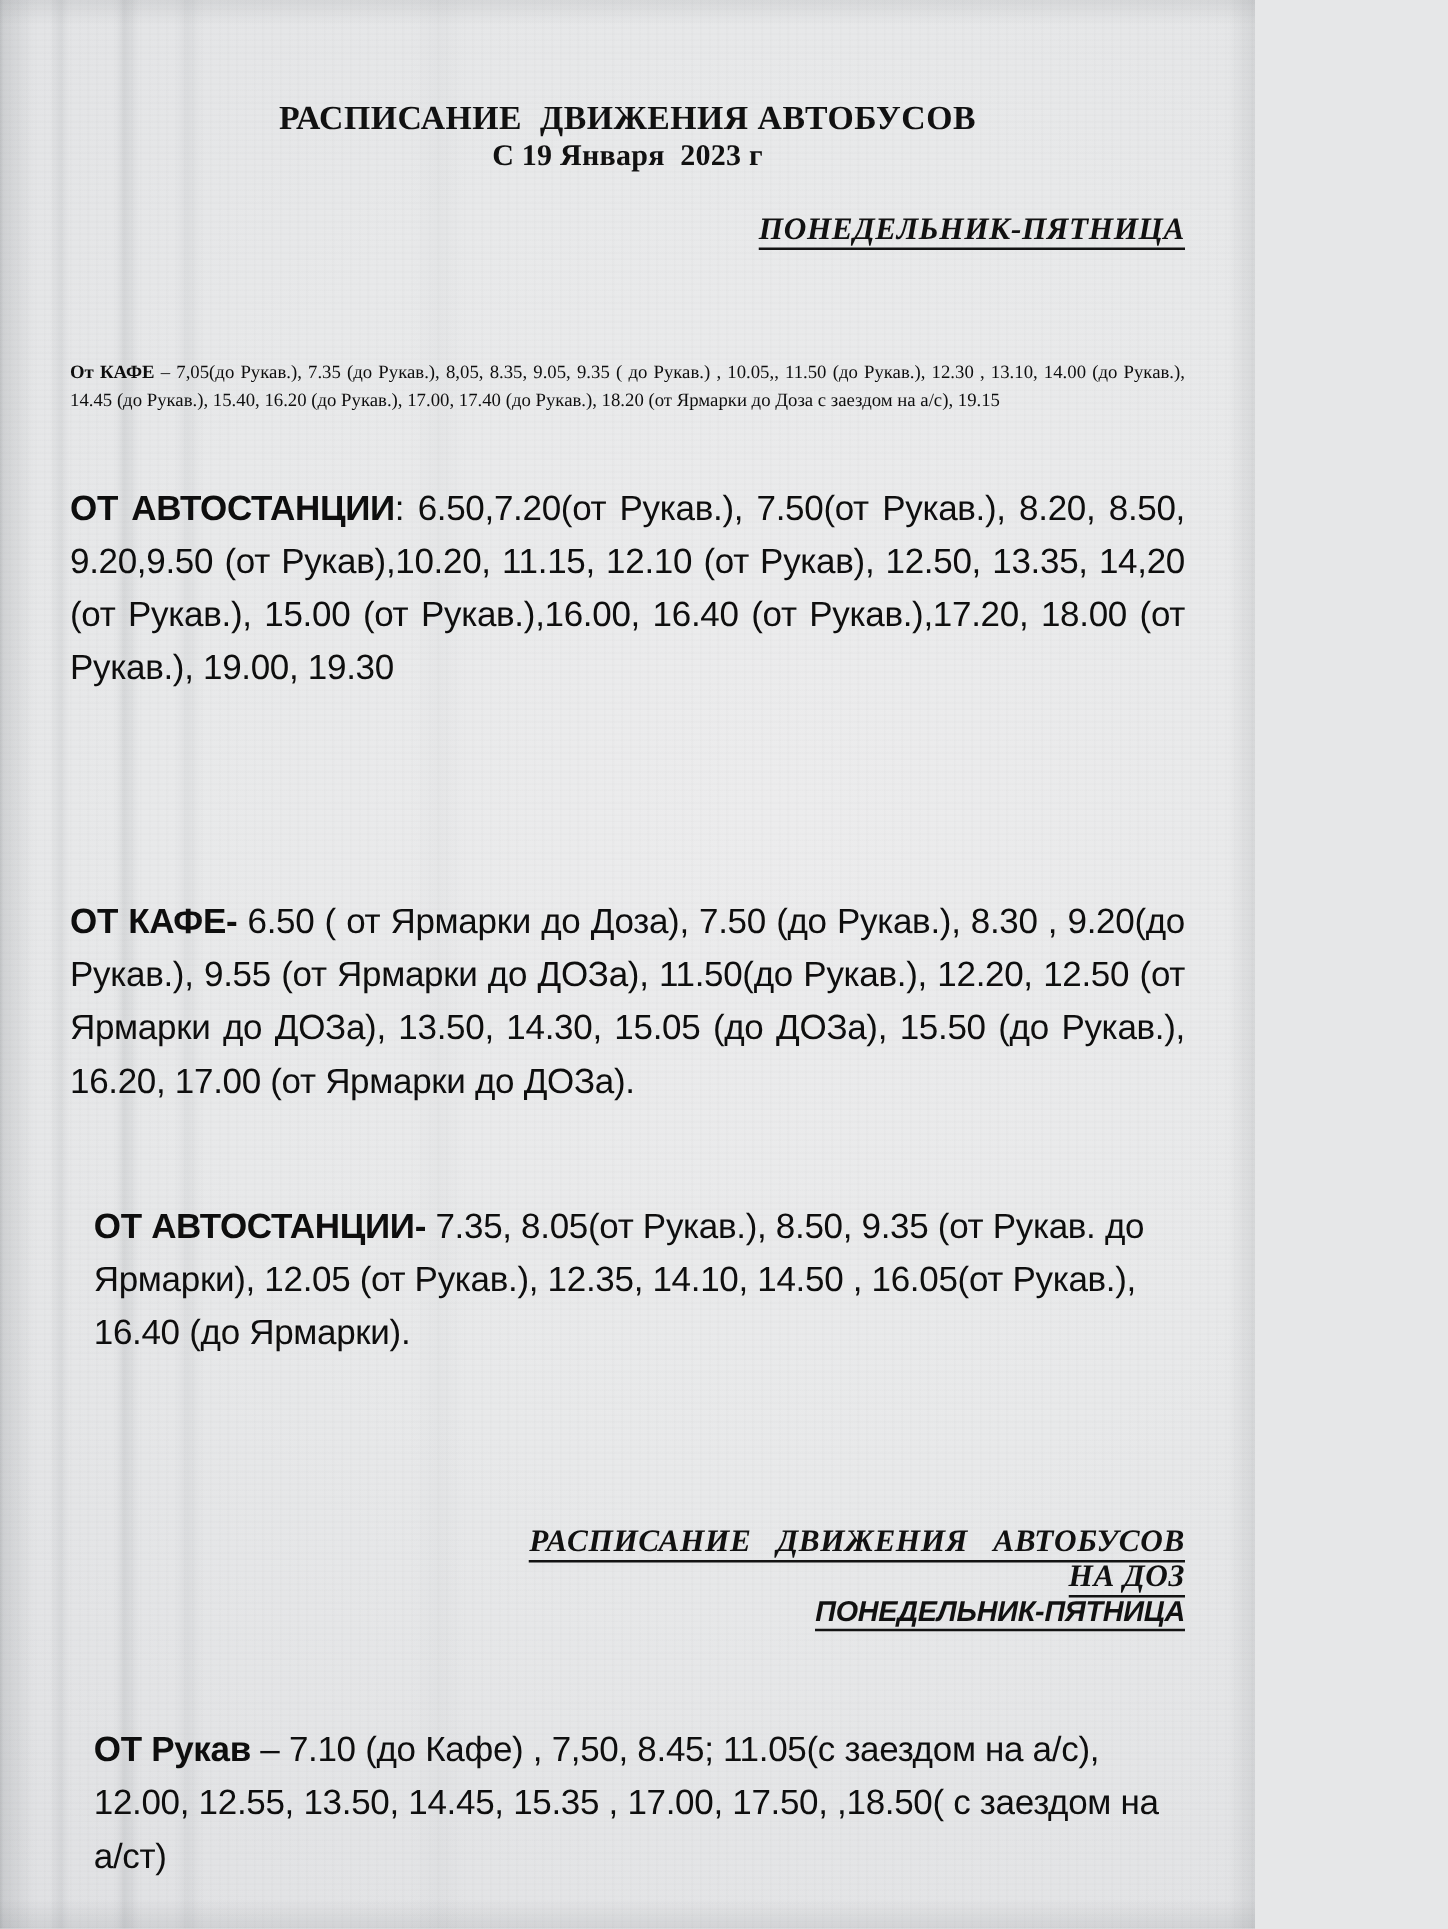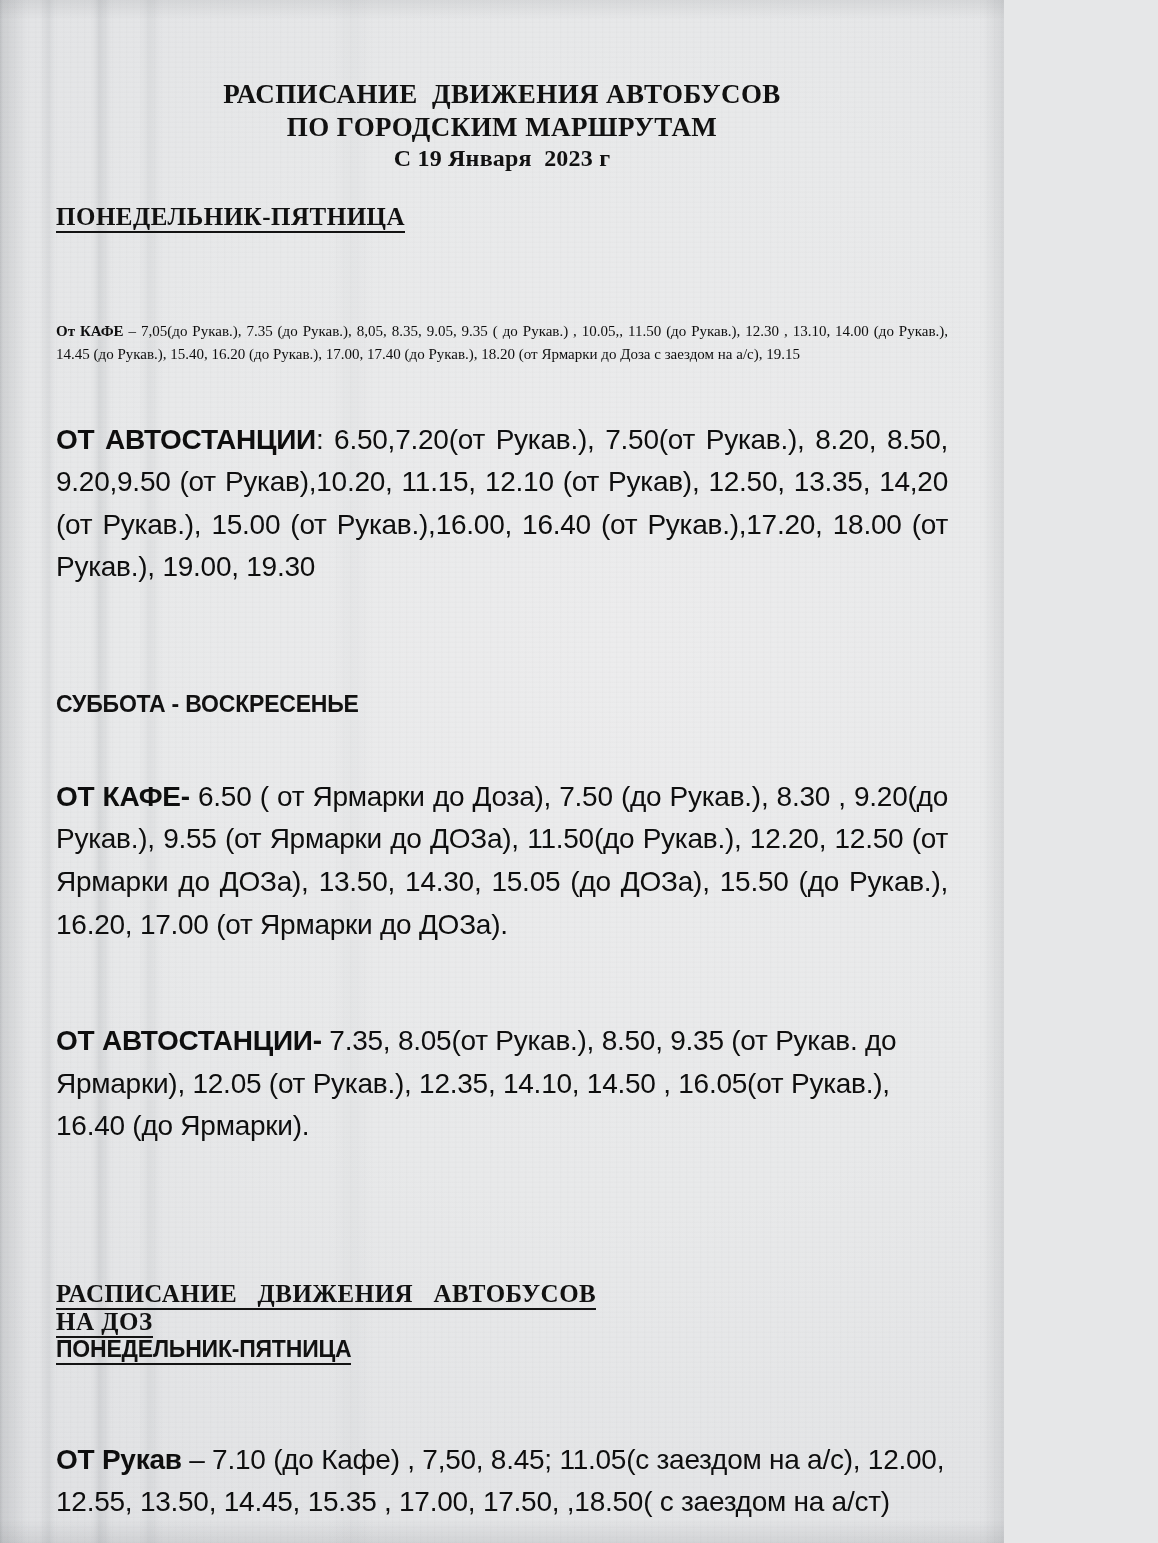--- a/index.html
+++ b/index.html
@@ -98,26 +98,27 @@
     line-height: 1.22;
     letter-spacing: 0.4px;
     white-space: pre;
   }
   .title-line.small {
     font-size: 24px;
     letter-spacing: 0.2px;
   }
 
   .section-heading {
-    text-align: left;
+    text-align: right;
     font-family: "Liberation Serif", "DejaVu Serif", serif;
     font-weight: bold;
     font-size: 25px;
     letter-spacing: 0.5px;
     white-space: pre;
+    font-style: italic;
   }
   .section-heading .u {
     border-bottom: 2px solid #131313;
     padding-bottom: 1px;
   }
   .section-heading.sans {
     font-family: "Liberation Sans", "DejaVu Sans", sans-serif;
     font-size: 23px;
     letter-spacing: -0.2px;
   }
@@ -134,20 +135,21 @@
     font-family: "Liberation Serif", "DejaVu Serif", serif;
     font-size: 15px;
   }
   .entry.sans {
     font-family: "Liberation Sans", "DejaVu Sans", sans-serif;
     font-size: 28px;
     letter-spacing: -0.25px;
   }
   .entry.nojust {
     text-align: left;
+    margin-left: 19px;
   }
   .entry .lbl {
     font-weight: bold;
   }
   .entry .lbl.u {
     border-bottom: 2px solid #131313;
   }
   .entry .lbl.serif-lbl {
     font-family: "Liberation Serif", "DejaVu Serif", serif;
   }
@@ -162,21 +164,20 @@
   .gap-xl { height: 74px; }
 </style>
 </head>
 <body>
 
 <div id="paper">
   <div id="content">
 
     <div class="title-block">
       <div class="title-line">РАСПИСАНИЕ  ДВИЖЕНИЯ АВТОБУСОВ</div>
-      <div class="title-line">ПО ГОРОДСКИМ МАРШРУТАМ</div>
       <div class="title-line small">С 19 Января  2023 г</div>
     </div>
 
     <div class="gap-m"></div>
 
     <div class="section-heading"><span class="u">ПОНЕДЕЛЬНИК-ПЯТНИЦА</span></div>
 
     <div class="gap-xl"></div>
 
     <p class="entry serif">
@@ -184,21 +185,20 @@
     </p>
 
     <div class="gap-xs"></div>
 
     <p class="entry sans">
       <span class="lbl sans-lbl">ОТ  АВТОСТАНЦИИ</span><span>: </span><span>6.50,7.20(от  Рукав.),  7.50(от  Рукав.),  8.20,  8.50,  9.20,9.50  (от Рукав),10.20,  11.15, 12.10 (от Рукав), 12.50, 13.35, 14,20 (от Рукав.),  15.00 (от Рукав.),16.00, 16.40 (от Рукав.),17.20, 18.00 (от Рукав.), 19.00, 19.30</span>
     </p>
 
     <div class="gap-xl"></div>
 
-    <div class="section-heading sans">СУББОТА - ВОСКРЕСЕНЬЕ</div>
 
     <div class="gap-m"></div>
 
     <p class="entry sans">
       <span class="lbl sans-lbl">ОТ КАФЕ-</span><span>  </span><span>6.50 ( от Ярмарки до Доза),  7.50 (до Рукав.),  8.30 , 9.20(до Рукав.), 9.55 (от Ярмарки до ДОЗа),  11.50(до Рукав.),  12.20,  12.50 (от Ярмарки до ДОЗа),  13.50,  14.30, 15.05 (до ДОЗа),  15.50 (до Рукав.), 16.20,  17.00 (от Ярмарки до  ДОЗа).</span>
     </p>
 
     <div class="gap-s"></div>
 
     <p class="entry sans nojust">

